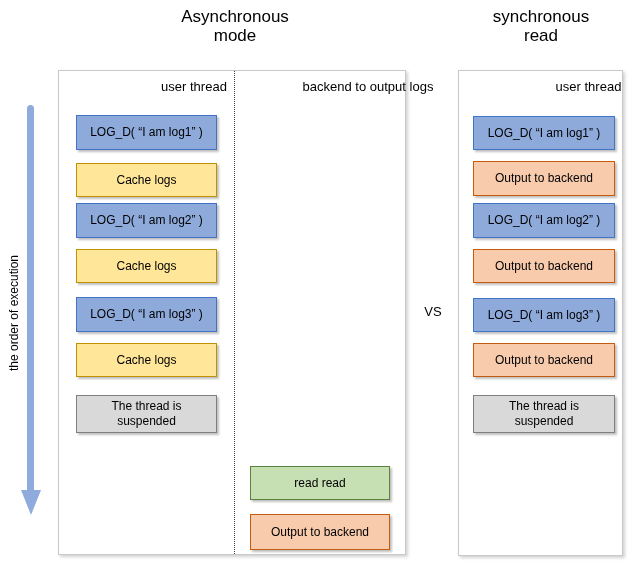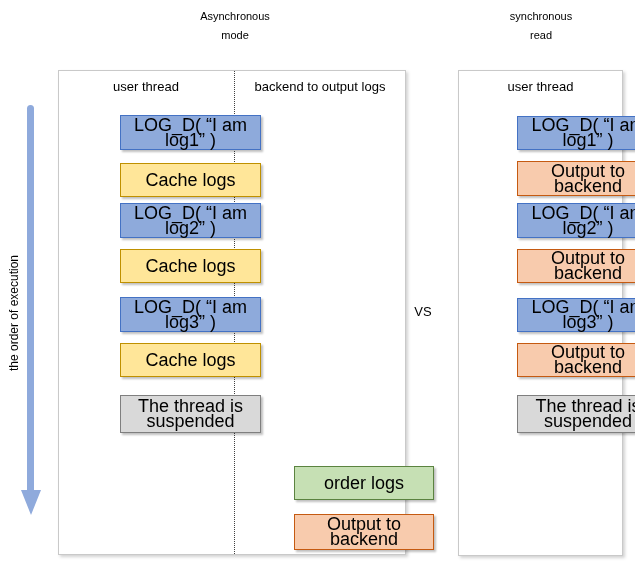--- a/index.html
+++ b/index.html
@@ -2,42 +2,42 @@
 <html><head>
 <meta charset="utf-8">
 <style>
   html, body { margin:0; padding:0; }
   body {
     width:635px; height:573px; position:relative;
     background:#ffffff; overflow:hidden;
     font-family:"Liberation Sans", sans-serif; color:#000;
   }
   .title {
-    position:absolute; text-align:center; font-size:11px; line-height:19px;
+    position:absolute; text-align:center; font-size:17px; line-height:19px;
     white-space:pre-line;
   }
   .panel {
     position:absolute; background:#fff;
     border:1px solid #c9c9c9;
     box-shadow:2px 2px 3px rgba(0,0,0,0.18);
     box-sizing:border-box;
   }
   .divider {
     position:absolute; top:0; bottom:0; width:0;
     border-left:1px dotted #404040;
   }
   .col-header {
-    position:absolute; text-align:center; font-size:13px;
+    position:absolute; text-align:center; font-size:13px;margin-left:48px;
   }
   .box {
     position:absolute; box-sizing:border-box;
     border:1px solid #888;
     box-shadow:1.5px 1.5px 2px rgba(0,0,0,0.25);
     display:flex; align-items:center; justify-content:center;
-    font-size:18px; line-height:15px; text-align:center; white-space:pre-line;margin-left:44px;
+    font-size:12px; line-height:15px; text-align:center; white-space:pre-line;
   }
   .vs {
     position:absolute; font-size:13px; text-align:center;
   }
   .axis-label {
     position:absolute; font-size:12px; white-space:nowrap;
     transform:translate(-50%,-50%) rotate(-90deg);
   }
   .arrow-shaft {
     position:absolute; left:27px; top:105px; width:7px; height:385px;
@@ -71,24 +71,24 @@
 
 <div class="box" style="left: 76px; top: 115px; width: 141px; height: 35px; background: rgb(142, 170, 219); border-color: rgb(68, 114, 196);">LOG_D( “I am log1” )</div>
 <div class="box" style="left: 76px; top: 163px; width: 141px; height: 34px; background: rgb(255, 230, 153); border-color: rgb(191, 144, 0);">Cache logs</div>
 <div class="box" style="left: 76px; top: 203px; width: 141px; height: 35px; background: rgb(142, 170, 219); border-color: rgb(68, 114, 196);">LOG_D( “I am log2” )</div>
 <div class="box" style="left: 76px; top: 249px; width: 141px; height: 34px; background: rgb(255, 230, 153); border-color: rgb(191, 144, 0);">Cache logs</div>
 <div class="box" style="left: 76px; top: 297px; width: 141px; height: 35px; background: rgb(142, 170, 219); border-color: rgb(68, 114, 196);">LOG_D( “I am log3” )</div>
 <div class="box" style="left: 76px; top: 343px; width: 141px; height: 34px; background: rgb(255, 230, 153); border-color: rgb(191, 144, 0);">Cache logs</div>
 <div class="box" style="left: 76px; top: 395px; width: 141px; height: 38px; background: rgb(217, 217, 217); border-color: rgb(127, 127, 127);">The thread is
 suspended</div>
 
-<div class="box" style="left: 250px; top: 466px; width: 140px; height: 34px; background: rgb(198, 224, 180); border-color: rgb(91, 131, 64);">order logs</div>
+<div class="box" style="left: 250px; top: 466px; width: 140px; height: 34px; background: rgb(198, 224, 180); border-color: rgb(91, 131, 64);">read read</div>
 <div class="box" style="left: 250px; top: 514px; width: 140px; height: 36px; background: rgb(248, 203, 173); border-color: rgb(197, 90, 17);">Output to backend</div>
 
-<div class="vs" style="left:403px; top:304px; width:40px;">VS</div>
+<div class="vs" style="left:413px; top:304px; width:40px;">VS</div>
 
 <div class="panel" style="left:458px; top:70px; width:165px; height:486px;"></div>
 <div class="col-header" style="left:458px; top:79px; width:165px;">user thread</div>
 
 <div class="box" style="left: 473px; top: 116px; width: 142px; height: 34px; background: rgb(142, 170, 219); border-color: rgb(68, 114, 196);">LOG_D( “I am log1” )</div>
 <div class="box" style="left: 473px; top: 161px; width: 142px; height: 35px; background: rgb(248, 203, 173); border-color: rgb(197, 90, 17);">Output to backend</div>
 <div class="box" style="left: 473px; top: 203px; width: 142px; height: 35px; background: rgb(142, 170, 219); border-color: rgb(68, 114, 196);">LOG_D( “I am log2” )</div>
 <div class="box" style="left: 473px; top: 249px; width: 142px; height: 34px; background: rgb(248, 203, 173); border-color: rgb(197, 90, 17);">Output to backend</div>
 <div class="box" style="left: 473px; top: 298px; width: 142px; height: 34px; background: rgb(142, 170, 219); border-color: rgb(68, 114, 196);">LOG_D( “I am log3” )</div>
 <div class="box" style="left: 473px; top: 343px; width: 142px; height: 34px; background: rgb(248, 203, 173); border-color: rgb(197, 90, 17);">Output to backend</div>

